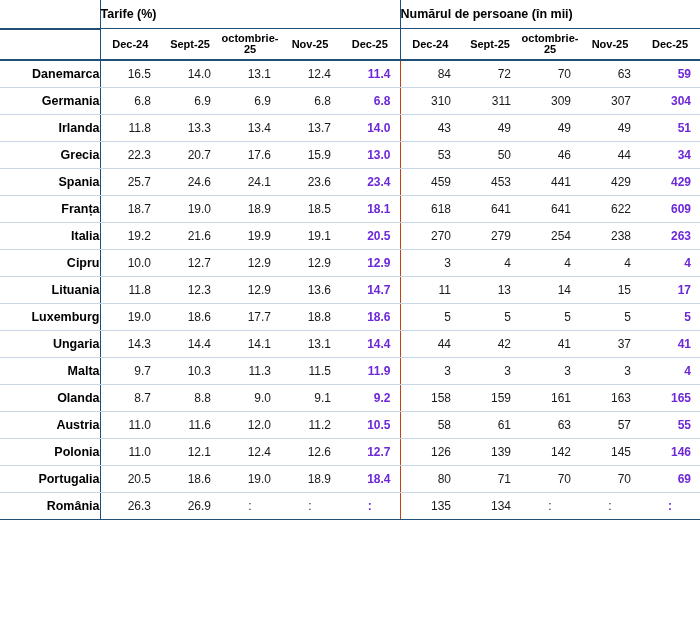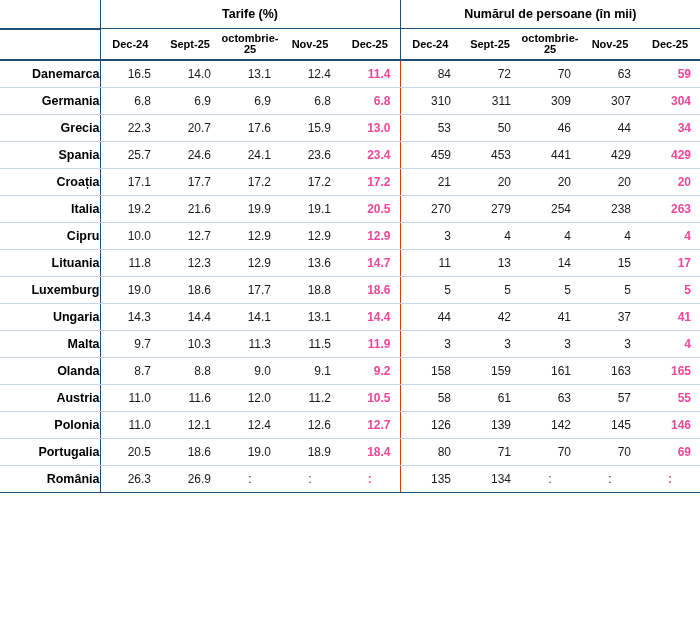--- a/index.html
+++ b/index.html
@@ -20,21 +20,21 @@
   }
   th, td {
     padding: 0;
     margin: 0;
     font-weight: normal;
   }
   
   .hdr-group {
     font-size: 12.5px;
     font-weight: bold;
-    text-align: center;
+    text-align: left;
     height: 28px;
     vertical-align: middle;
     border-bottom: 1px solid #1f4e79;
   }
   .hdr-sub {
     font-size: 11px;
     font-weight: bold;
     height: 30px;
     vertical-align: middle;
     line-height: 11px;
@@ -64,21 +64,21 @@
     font-size: 12px;
     text-align: right;
     padding-right: 9px;
     height: 26px;
     vertical-align: middle;
     border-bottom: 1px solid #c8d6e5;
     color: #1a1a1a;
   }
   td.num.last {
     font-weight: bold;
-    color: #ec4899;
+    color: #6d28d9;
     margin-top: 28px;
   }
   td.num.groupstart {
     border-left: 1px solid #c2410c;
   }
   td.num.center {
     text-align: center;
     padding-right: 0;
   }
   tr.row:last-child td {
@@ -143,20 +143,33 @@
         <td class="num">6.9</td>
         <td class="num">6.8</td>
         <td class="num last">6.8</td>
         <td class="num groupstart">310</td>
         <td class="num">311</td>
         <td class="num">309</td>
         <td class="num">307</td>
         <td class="num last">304</td>
       </tr>
       <tr class="row">
+        <td class="country">Irlanda</td>
+        <td class="num groupstart">11.8</td>
+        <td class="num">13.3</td>
+        <td class="num">13.4</td>
+        <td class="num">13.7</td>
+        <td class="num last">14.0</td>
+        <td class="num groupstart">43</td>
+        <td class="num">49</td>
+        <td class="num">49</td>
+        <td class="num">49</td>
+        <td class="num last">51</td>
+      </tr>
+      <tr class="row">
         <td class="country">Grecia</td>
         <td class="num groupstart">22.3</td>
         <td class="num">20.7</td>
         <td class="num">17.6</td>
         <td class="num">15.9</td>
         <td class="num last">13.0</td>
         <td class="num groupstart">53</td>
         <td class="num">50</td>
         <td class="num">46</td>
         <td class="num">44</td>
@@ -169,31 +182,31 @@
         <td class="num">24.1</td>
         <td class="num">23.6</td>
         <td class="num last">23.4</td>
         <td class="num groupstart">459</td>
         <td class="num">453</td>
         <td class="num">441</td>
         <td class="num">429</td>
         <td class="num last">429</td>
       </tr>
       <tr class="row">
-        <td class="country">Croația</td>
-        <td class="num groupstart">17.1</td>
-        <td class="num">17.7</td>
-        <td class="num">17.2</td>
-        <td class="num">17.2</td>
-        <td class="num last">17.2</td>
-        <td class="num groupstart">21</td>
-        <td class="num">20</td>
-        <td class="num">20</td>
-        <td class="num">20</td>
-        <td class="num last">20</td>
+        <td class="country">Franța</td>
+        <td class="num groupstart">18.7</td>
+        <td class="num">19.0</td>
+        <td class="num">18.9</td>
+        <td class="num">18.5</td>
+        <td class="num last">18.1</td>
+        <td class="num groupstart">618</td>
+        <td class="num">641</td>
+        <td class="num">641</td>
+        <td class="num">622</td>
+        <td class="num last">609</td>
       </tr>
       <tr class="row">
         <td class="country">Italia</td>
         <td class="num groupstart">19.2</td>
         <td class="num">21.6</td>
         <td class="num">19.9</td>
         <td class="num">19.1</td>
         <td class="num last">20.5</td>
         <td class="num groupstart">270</td>
         <td class="num">279</td>

